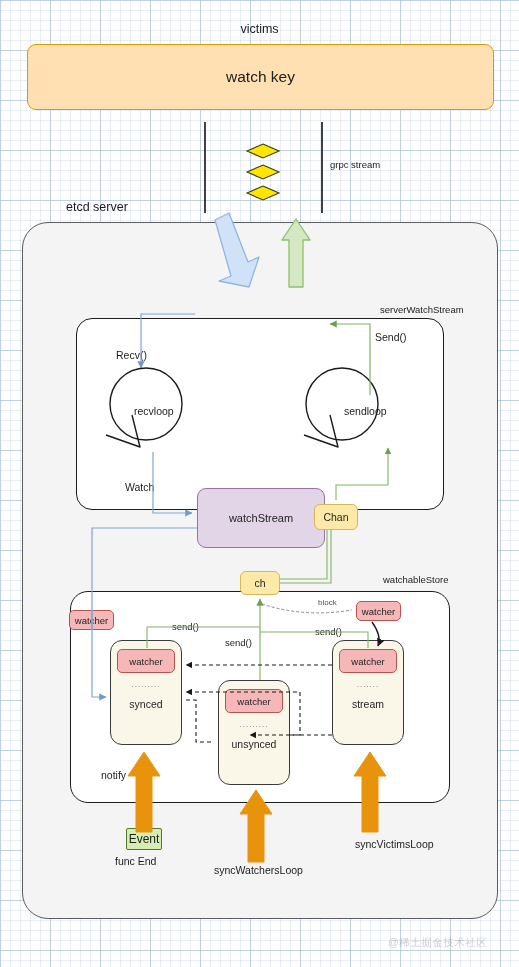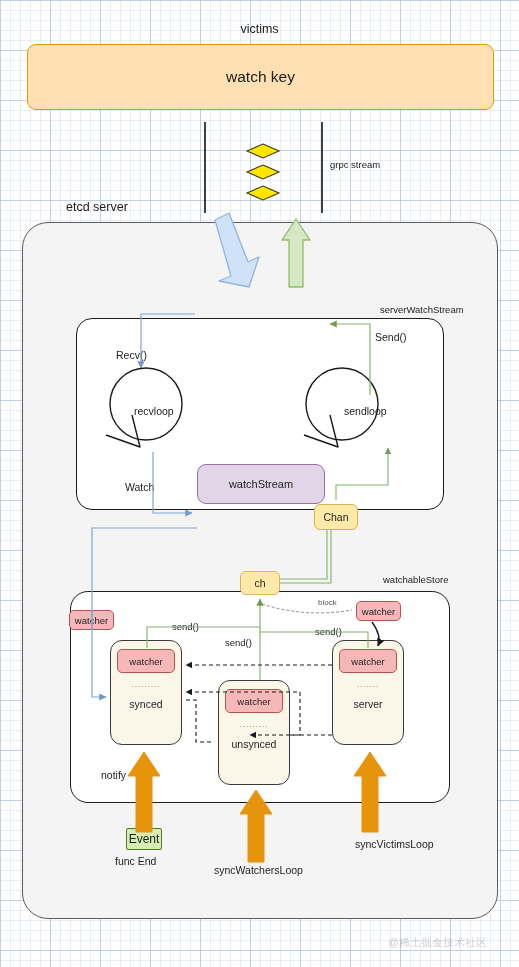--- a/index.html
+++ b/index.html
@@ -39,21 +39,21 @@
   #watchable-store{
     left:70px;top:591px;width:380px;height:212px;
     background:#ffffff;border:1.4px solid #1d1d1d;border-radius:18px;
   }
 
   .purple{
     background:#e1d5e7;border:1.1px solid #9673a6;border-radius:9px;
     font-size:11px;color:#1f1f1f;
   }
   #grpcstream-box{left:195px;top:287px;width:128px;height:58px;}
-  #watchstream-box{left:197px;top:464px;width:128px;height:40px;}
+  #watchstream-box{left:197px;top:488px;width:128px;height:60px;}
 
   .yellow{
     background:#ffe9a8;border:1.1px solid #d6b656;border-radius:6px;
     font-size:10.5px;color:#1f1f1f;
   }
   #chan-box{left:314px;top:504px;width:44px;height:26px;}
   #ch-box{left:240px;top:571px;width:40px;height:24px;}
 
   .pool{
     background:#faf7e8;border:1.4px solid #3a3a3a;border-radius:12px;
@@ -111,21 +111,21 @@
     <div class="pname">synced</div>
   </div>
   <div class="node pool" id="unsynced-pool">
     <div class="watcher-chip">watcher</div>
     <div class="dots">.........</div>
     <div class="pname">unsynced</div>
   </div>
   <div class="node pool" id="victims-pool">
     <div class="watcher-chip">watcher</div>
     <div class="dots">.......</div>
-    <div class="pname">server</div>
+    <div class="pname">stream</div>
   </div>
 
   <div class="node watcher-chip" id="watcher-free-left">watcher</div>
   <div class="node watcher-chip" id="watcher-free-right">watcher</div>
 
   <div class="node" id="event-box">Event</div>
 
   <div class="lbl small-lbl" style="left:330px;top:159px;">grpc stream</div>
   <div class="lbl small-lbl" style="left:380px;top:304px;">serverWatchStream</div>
   <div class="lbl mid-lbl" style="left:116px;top:331px;margin-top:18px;">Recv()</div>

